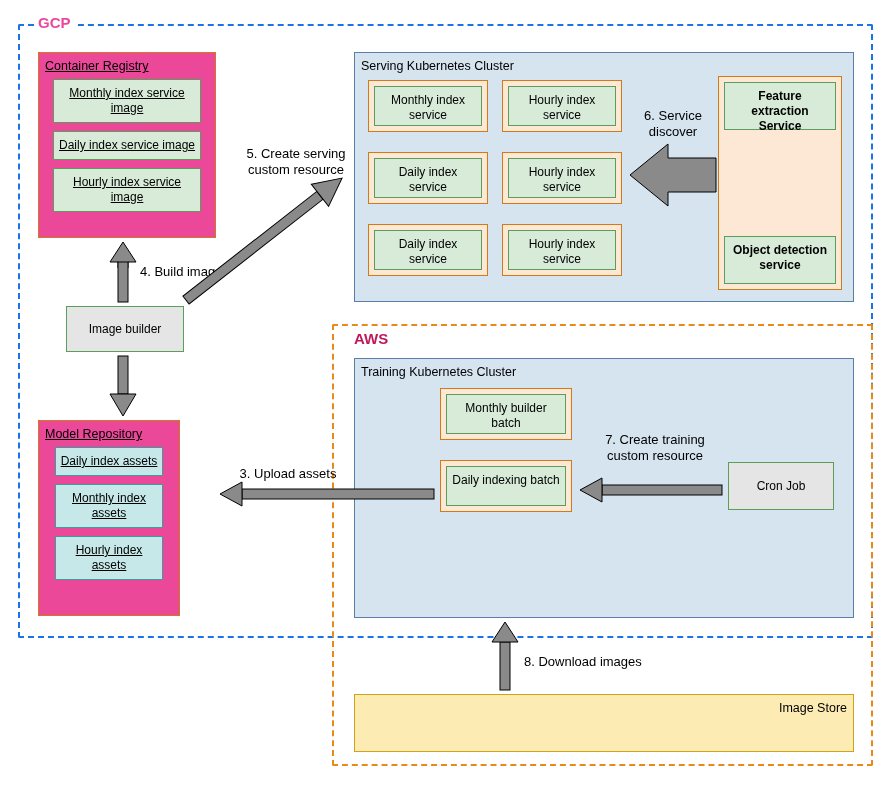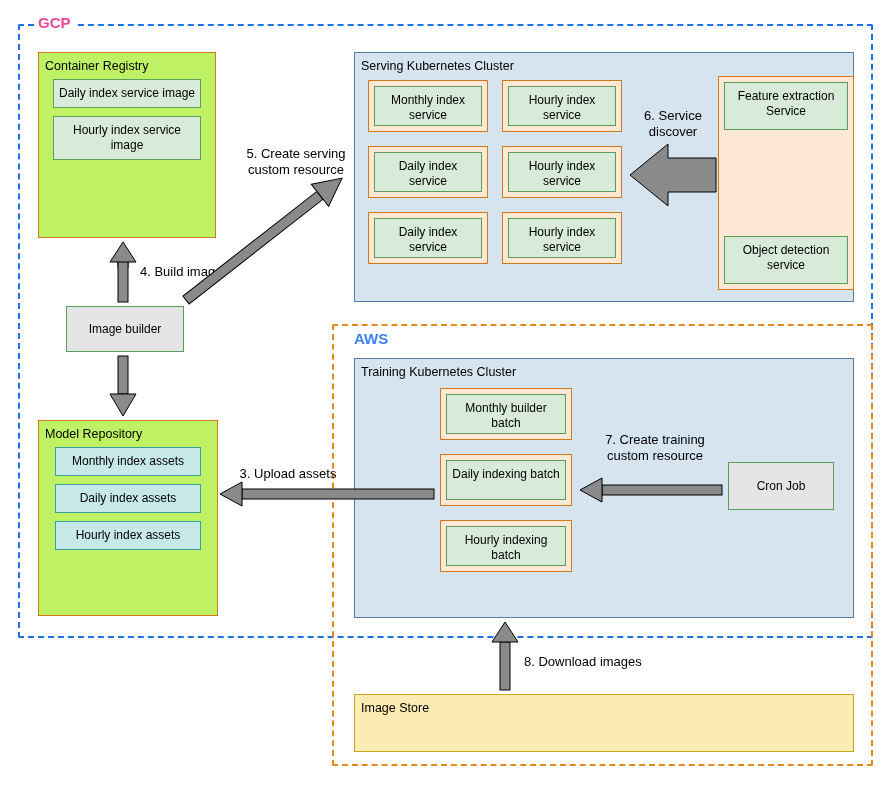--- a/index.html
+++ b/index.html
@@ -22,31 +22,31 @@
   .gcp { border-color: #1a73e8; }
   .aws { border-color: #e88a1a; }
   .region-label {
     position: absolute;
     font-weight: bold;
     font-size: 15px;
     background: #fff;
     padding: 0 4px;
   }
   .gcp-label { color: #ec4899; }
-  .aws-label { color: #3b82f6; }
+  .aws-label { color: #be185d; }
   .panel {
     position: absolute;
     border: 1px solid;
     padding: 6px;
   }
   .panel-title {
     font-size: 12.5px;
     margin-bottom: 6px;
   }
-  .orange-panel { background:#bef264; border-color:#d17a1a; }
+  .orange-panel { background:#ec4899; border-color:#d17a1a;text-decoration:underline; }
   .blue-panel   { background:#d6e4f0; border-color:#5a7fa6; }
   .yellow-panel { background:#fcecb3; border-color:#d1a31a; }
   .pod {
     position: absolute;
     background:#fce8d5;
     border:1px solid #d17a1a;
     padding:5px;
   }
   .svc-box {
     background:#d8ebd8;
@@ -63,21 +63,21 @@
   .svc-stack { display:flex; flex-direction:column; gap:8px; }
   .floating-box {
     position:absolute;
     background:#e5e5e5;
     border:1px solid #5a9e5a;
     text-align:center;
     font-size:12px;
     display:flex; align-items:center; justify-content:center;
     padding:4px;
   }
-  .svc-col { position:absolute; display:flex; flex-direction:column; gap:14px; }
+  .svc-col { position:absolute; display:flex; flex-direction:column; gap:20px; }
   .svc-col .pod-wrap { background:#fce8d5; border:1px solid #d17a1a; padding:5px; }
   .caption {
     position:absolute;
     font-size:13px;
     line-height:1.25;
     text-align:center;
   }
   svg.arrow { position:absolute; overflow:visible; }
 </style>
 </head>
@@ -85,32 +85,33 @@
 
 <div class="dashed-region gcp" style="left:18px; top:24px; width:855px; height:614px;"></div>
 <div class="region-label gcp-label" style="left:34px; top:14px;">GCP</div>
 
 <div class="dashed-region aws" style="left:332px; top:324px; width:541px; height:442px;"></div>
 <div class="region-label aws-label" style="left:350px; top:330px;">AWS</div>
 
 <div class="panel orange-panel" style="left:38px; top:52px; width:178px; height:186px;">
   <div class="panel-title">Container Registry</div>
   <div class="svc-stack" style="padding:0 8px;">
+    <div class="svc-box">Monthly index service image</div>
     <div class="svc-box">Daily index service image</div>
     <div class="svc-box">Hourly index service image</div>
   </div>
 </div>
 
 <div class="floating-box" style="left:66px; top:306px; width:118px; height:46px;">Image builder</div>
 
-<div class="panel orange-panel" style="left:38px; top:420px; width:180px; height:196px;">
+<div class="panel orange-panel" style="left:38px; top:420px; width:142px; height:196px;">
   <div class="panel-title">Model Repository</div>
   <div class="svc-stack" style="padding:0 10px;">
+    <div class="svc-box teal-box">Daily index assets</div>
     <div class="svc-box teal-box">Monthly index assets</div>
-    <div class="svc-box teal-box">Daily index assets</div>
     <div class="svc-box teal-box">Hourly index assets</div>
   </div>
 </div>
 
 <div class="panel blue-panel" style="left:354px; top:52px; width:500px; height:250px;">
   <div class="panel-title">Serving Kubernetes Cluster</div>
 </div>
 
 <div class="svc-col" style="left:368px; top:80px; width:120px;">
   <div class="pod-wrap">
@@ -129,46 +130,43 @@
       <div class="svc-box" style="height:40px;">Hourly index service</div>
     </div>
   <div class="pod-wrap">
       <div class="svc-box" style="height:40px;">Hourly index service</div>
     </div>
   <div class="pod-wrap">
       <div class="svc-box" style="height:40px;">Hourly index service</div>
     </div>
 </div>
 
-<div class="pod" style="left:718px; top:76px; width:136px; height:214px;">
+<div class="pod" style="left:718px; top:76px; width:124px; height:214px;font-weight:bold;">
   <div style="display:flex; flex-direction:column; justify-content:space-between; height:100%;">
     <div class="svc-box" style="height:48px;">Feature extraction Service</div>
     <div class="svc-box" style="height:48px;">Object detection service</div>
   </div>
 </div>
 
 <div class="panel blue-panel" style="left:354px; top:358px; width:500px; height:260px;">
   <div class="panel-title">Training Kubernetes Cluster</div>
 </div>
 
 <div class="svc-col" style="left:440px; top:388px; width:132px;">
   <div class="pod-wrap">
       <div class="svc-box" style="height:40px;">Monthly builder batch</div>
     </div>
   <div class="pod-wrap">
       <div class="svc-box" style="height:40px;">Daily indexing batch</div>
     </div>
-  <div class="pod-wrap">
-      <div class="svc-box" style="height:40px;">Hourly indexing batch</div>
-    </div>
 </div>
 
 <div class="floating-box" style="left:728px; top:462px; width:106px; height:48px;">Cron Job</div>
 
-<div class="panel yellow-panel" style="left:354px; top:694px; width:500px; height:58px;">
+<div class="panel yellow-panel" style="left:354px; top:694px; width:500px; height:58px;text-align:right;">
   <div class="panel-title">Image Store</div>
 </div>
 
 <div class="caption" style="left:140px; top:264px; width:110px; text-align:left;">4. Build image</div>
 <div class="caption" style="left:236px; top:146px; width:120px;">5. Create serving custom resource</div>
 <div class="caption" style="left:632px; top:108px; width:82px;">6. Service discover</div>
 <div class="caption" style="left:228px; top:466px; width:120px;">3. Upload assets</div>
 <div class="caption" style="left:590px; top:432px; width:130px;">7. Create training custom resource</div>
 <div class="caption" style="left:524px; top:654px; width:150px; text-align:left;">8. Download images</div>
 

